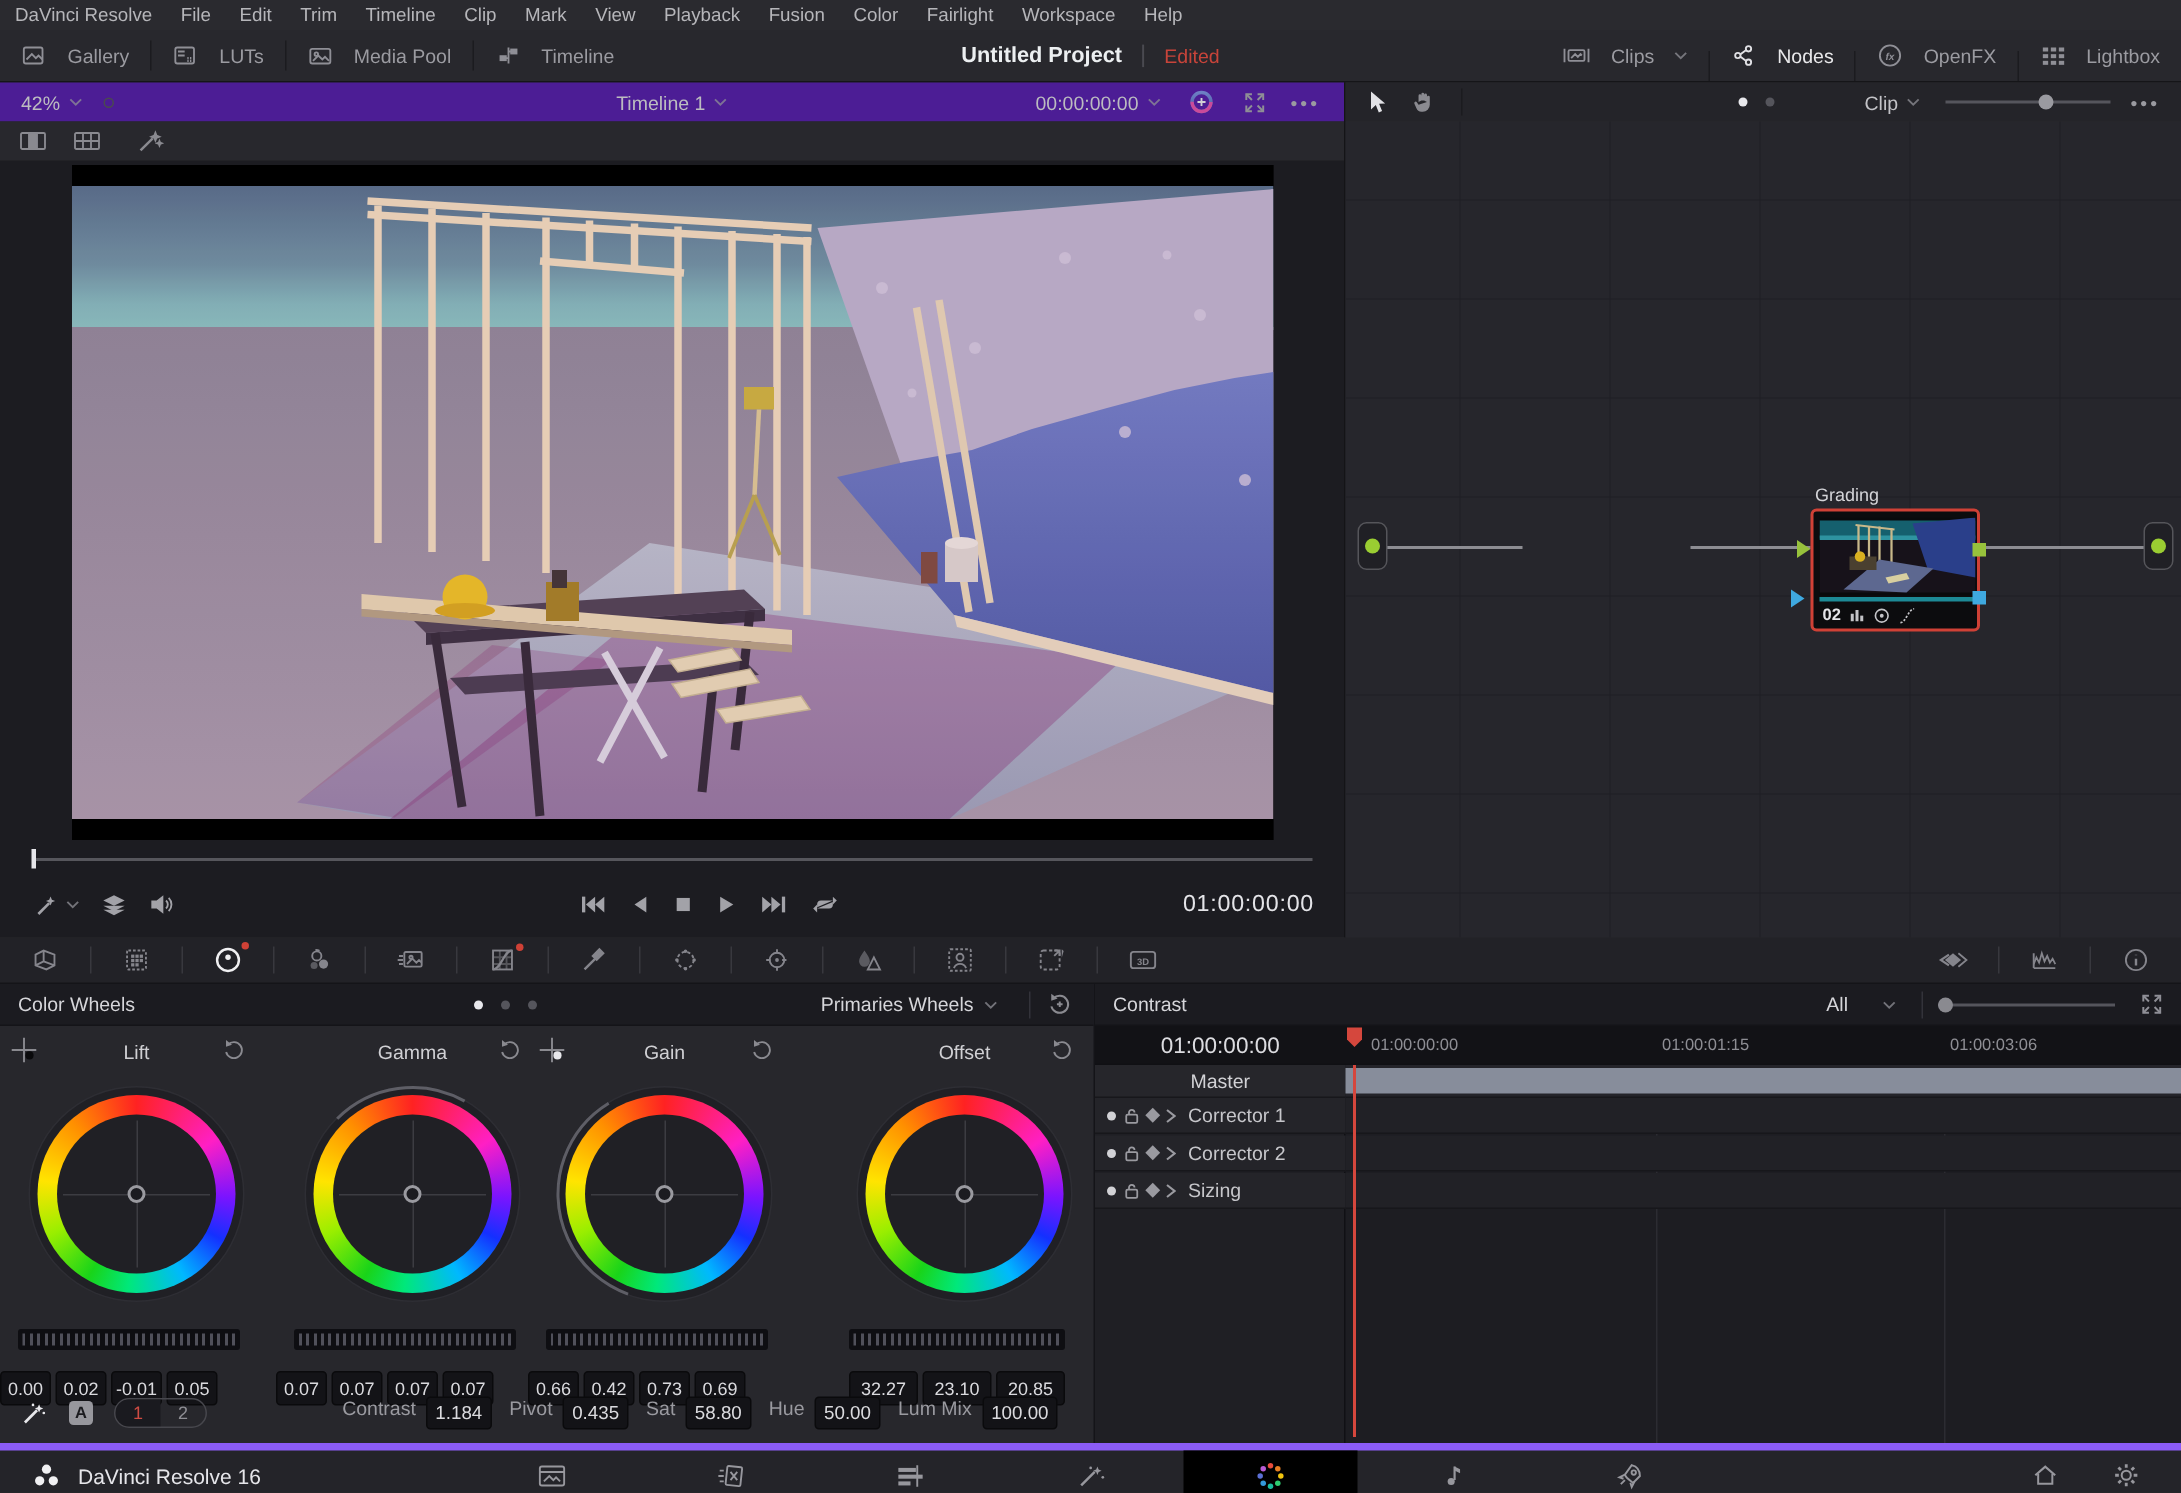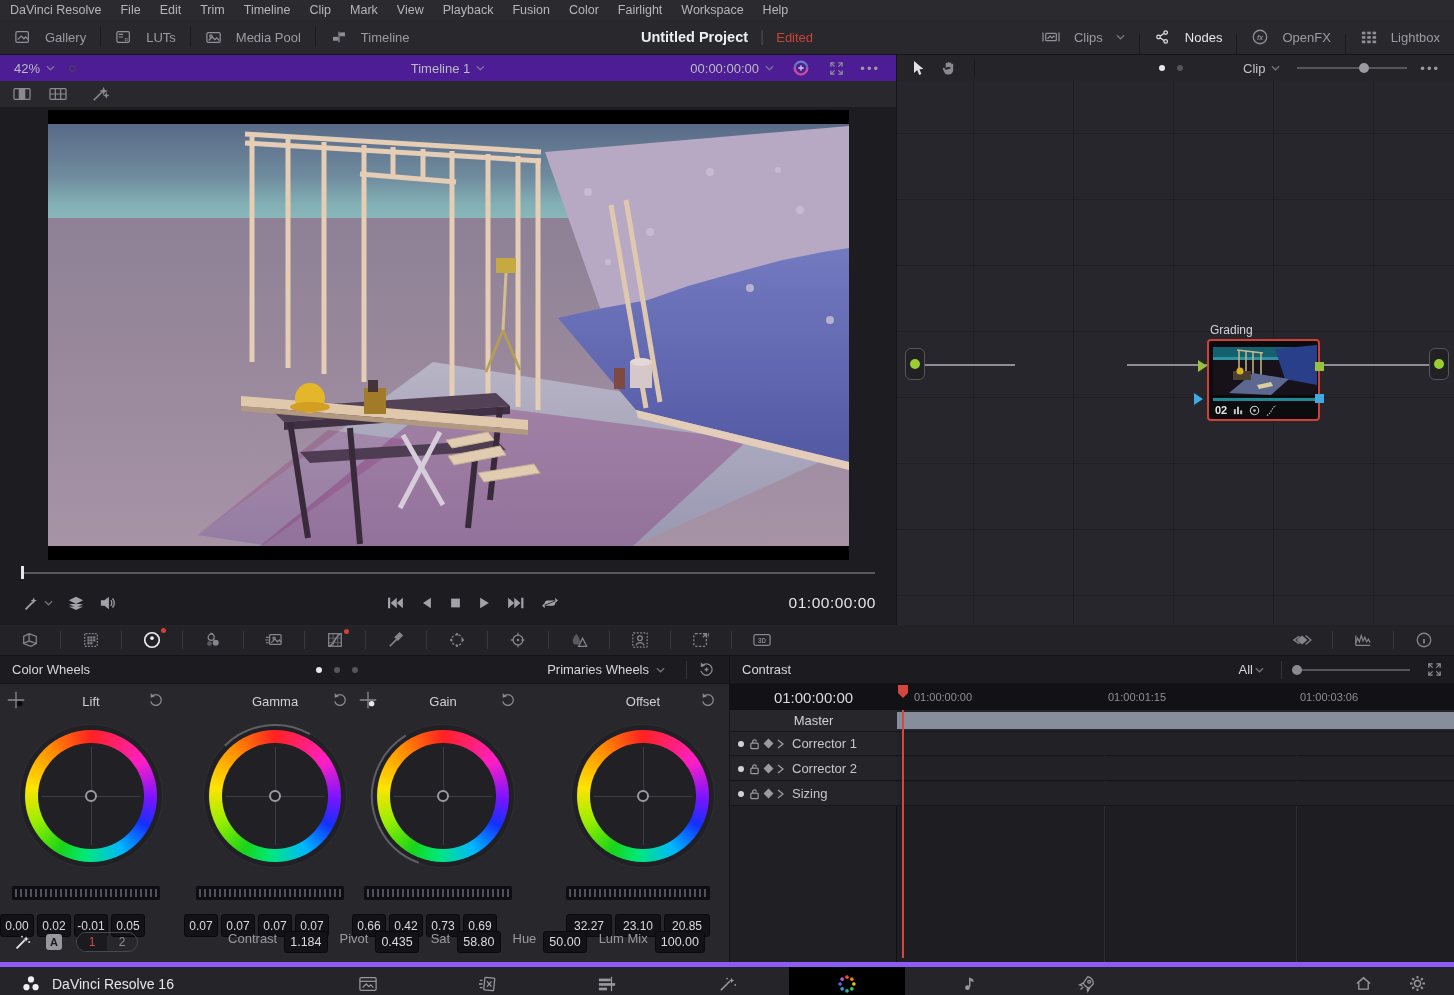--- a/index.html
+++ b/index.html
@@ -930,21 +930,21 @@
         <span class="adj-label">Lum Mix</span>
         <span class="adj-value">100.00</span>
       </span>
     </span>
   </div>
 </div>
 
 <div class="kf-panel">
   <div class="panel-head">
     <span style="margin-left:12px">Contrast</span>
-    <span style="position:absolute;right:190px;display:flex;align-items:center;gap:2px">
+    <span style="position:absolute;right:190px;display:flex;align-items:center;gap:23px">
       <span>All</span>
       <svg class="chev" viewBox="0 0 10 6">
           <polyline points="1,1 5,5 9,1" fill="none" stroke="#8f8f96" stroke-width="1.4"></polyline>
         </svg>
     </span>
     <span style="position:absolute;right:172px;width:1px;height:18px;background:#33333a"></span>
     <span style="position:absolute;right:44px;top:13px;width:118px;height:2px;background:#55555c"></span>
     <span style="position:absolute;right:152px;top:9px;width:10px;height:10px;border-radius:50%;background:#8a8a90"></span>
     <span style="position:absolute;right:12px">
       <svg width="15" height="15" viewBox="0 0 16 16" stroke="#8f8f96" fill="none" stroke-width="1.4">

